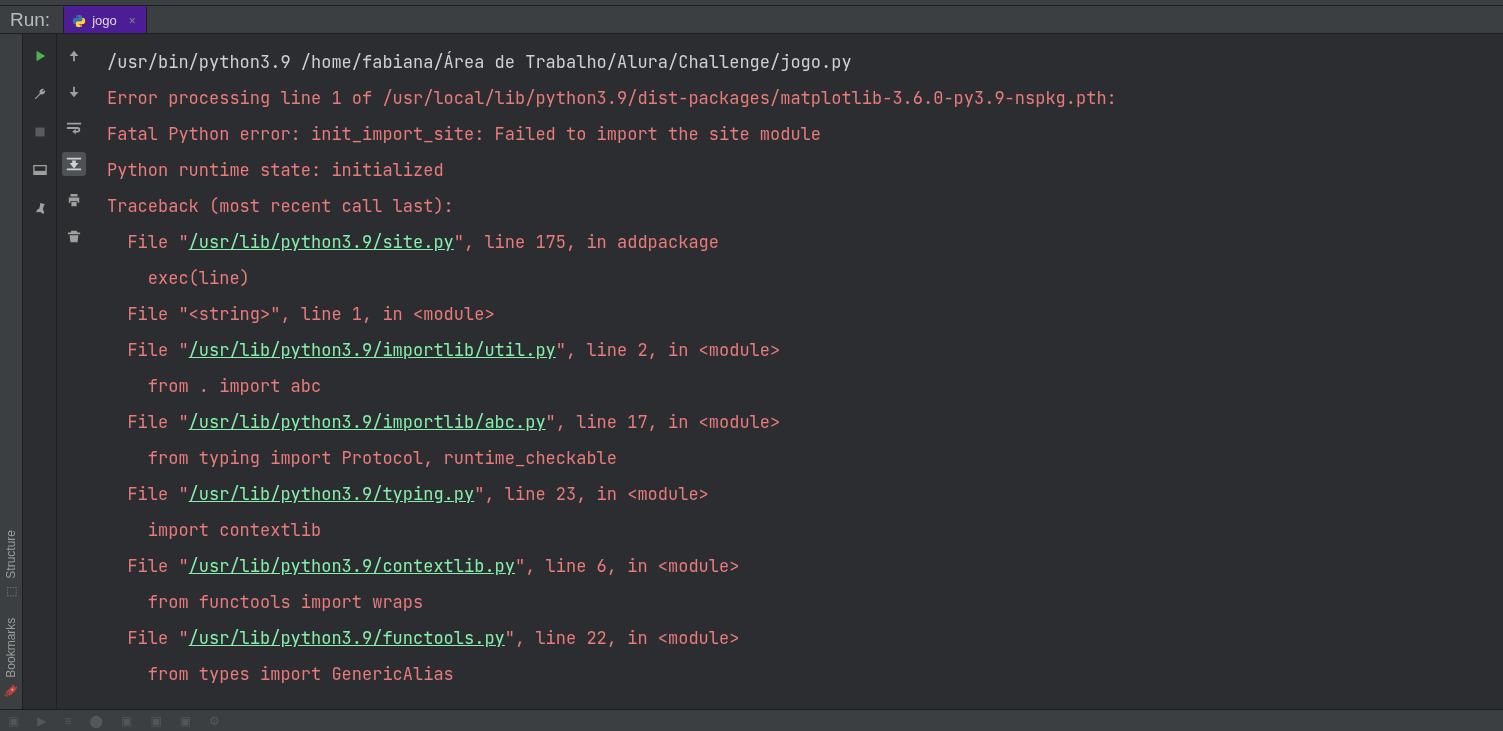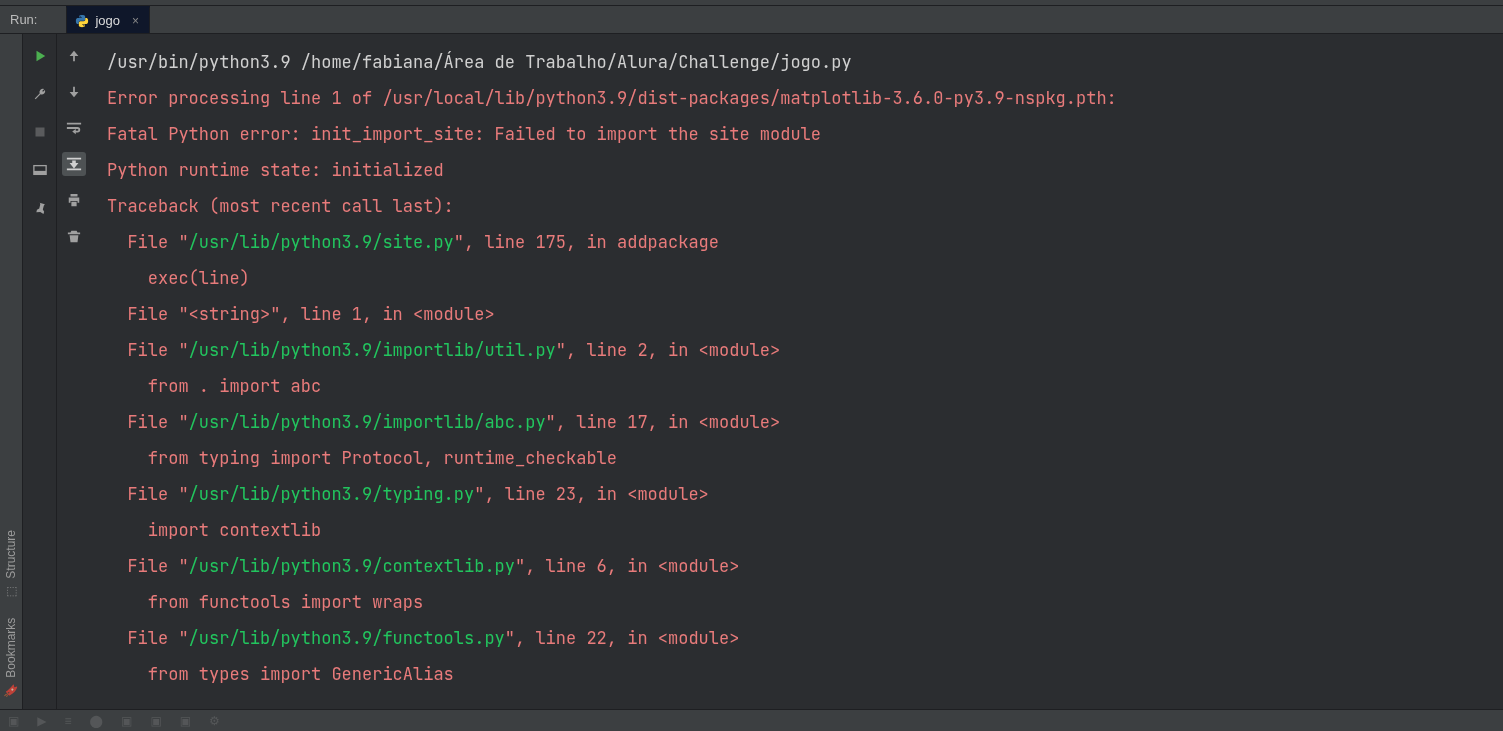--- a/index.html
+++ b/index.html
@@ -14,25 +14,25 @@
   .root { display: flex; flex-direction: column; width: 100%; height: 100%; }
   .top-strip { height: 6px; background: #3c3f41; border-bottom: 1px solid #1e1f22; }
 
   .header {
     display: flex; align-items: center;
     height: 28px;
     background: #3c3f41;
     border-bottom: 1px solid #1e1f22;
     padding-left: 10px;
   }
-  .run-label { color: #bbbbbb; font-size: 13px; margin-right: 29px; }
+  .run-label { color: #bbbbbb; font-size: 19px; margin-right: 13px; }
   .tab {
     display: flex; align-items: center;
     height: 100%;
-    background: #0f172a;
+    background: #4c1d95;
     padding: 0 10px 0 8px;
     border-top: 2px solid transparent;
     border-left: 1px solid #1e1f22;
     border-right: 1px solid #1e1f22;
     cursor: pointer;
     gap: 6px;
   }
   .py-logo {
     width: 14px; height: 14px; flex-shrink: 0;
   }
@@ -98,21 +98,21 @@
     font-family: "JetBrains Mono", "DejaVu Sans Mono", Consolas, monospace;
     font-size: 17px;
     line-height: 36px;
     overflow: auto;
     white-space: pre;
     color: #d0d0d0;
   }
   .line { white-space: pre; }
   .err { color: #e87b7b; }
   .cmd { color: #d0d0d0; }
-  .lnk { color: #22c55e; cursor: pointer; }
+  .lnk { color: #86efac; text-decoration: underline; cursor: pointer; }
 
   .statusbar {
     height: 22px;
     background: #3c3f41;
     border-top: 1px solid #1e1f22;
     display: flex; align-items: center;
     padding-left: 8px;
     gap: 18px;
     color: #9c9c9c;
     font-size: 12px;

